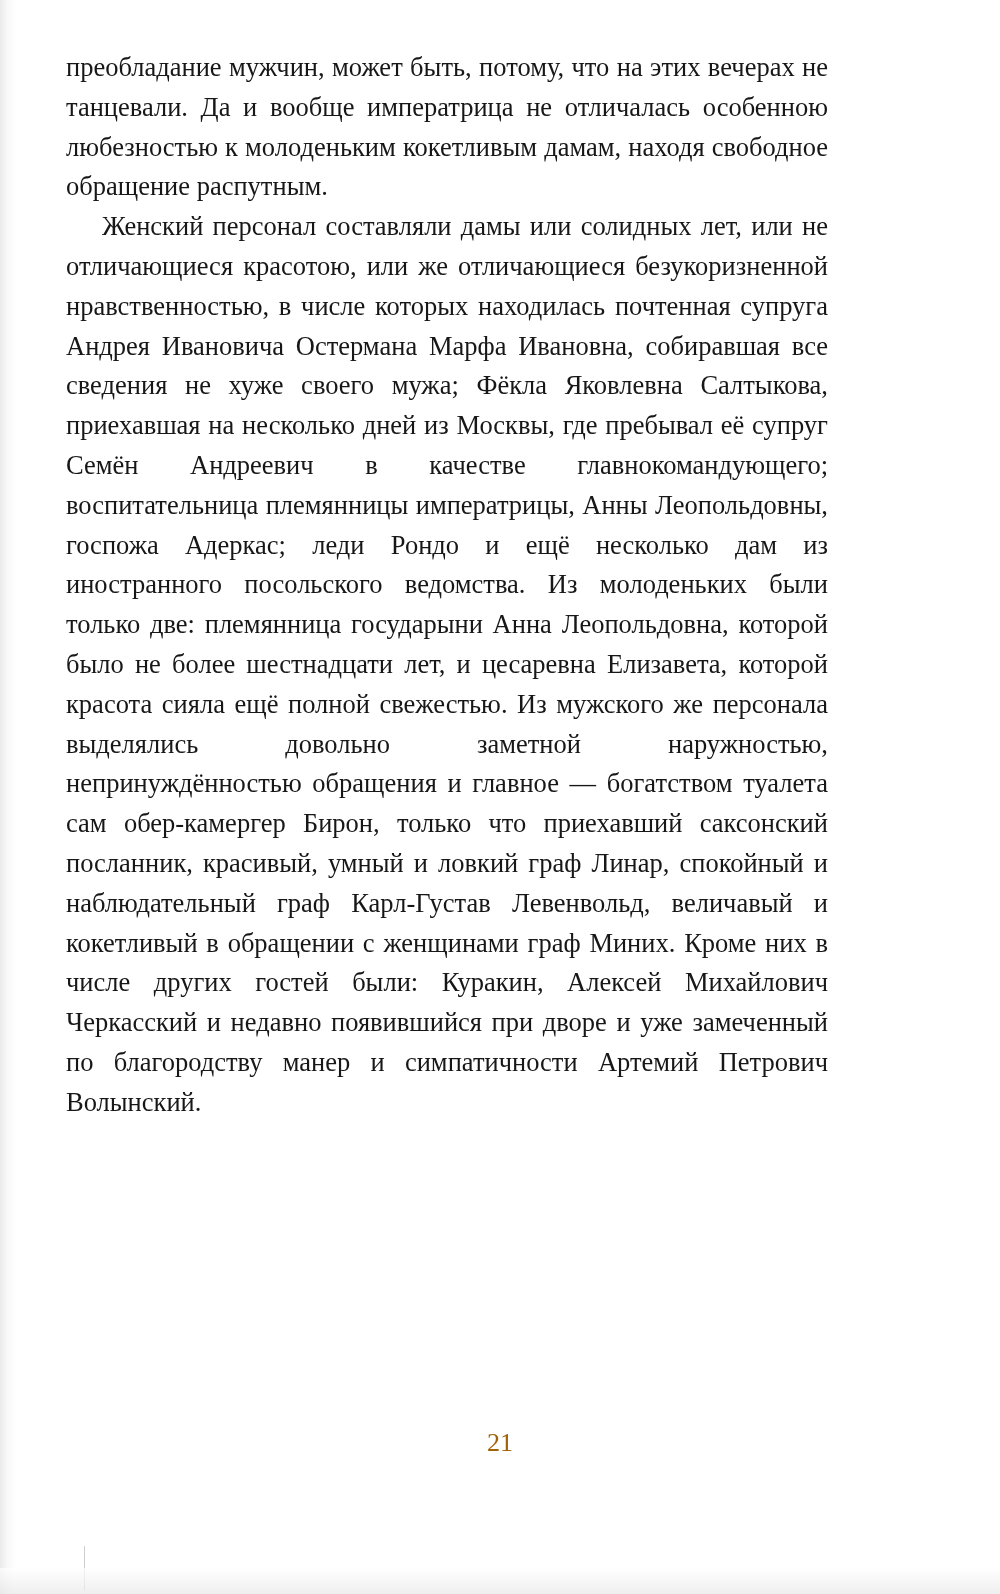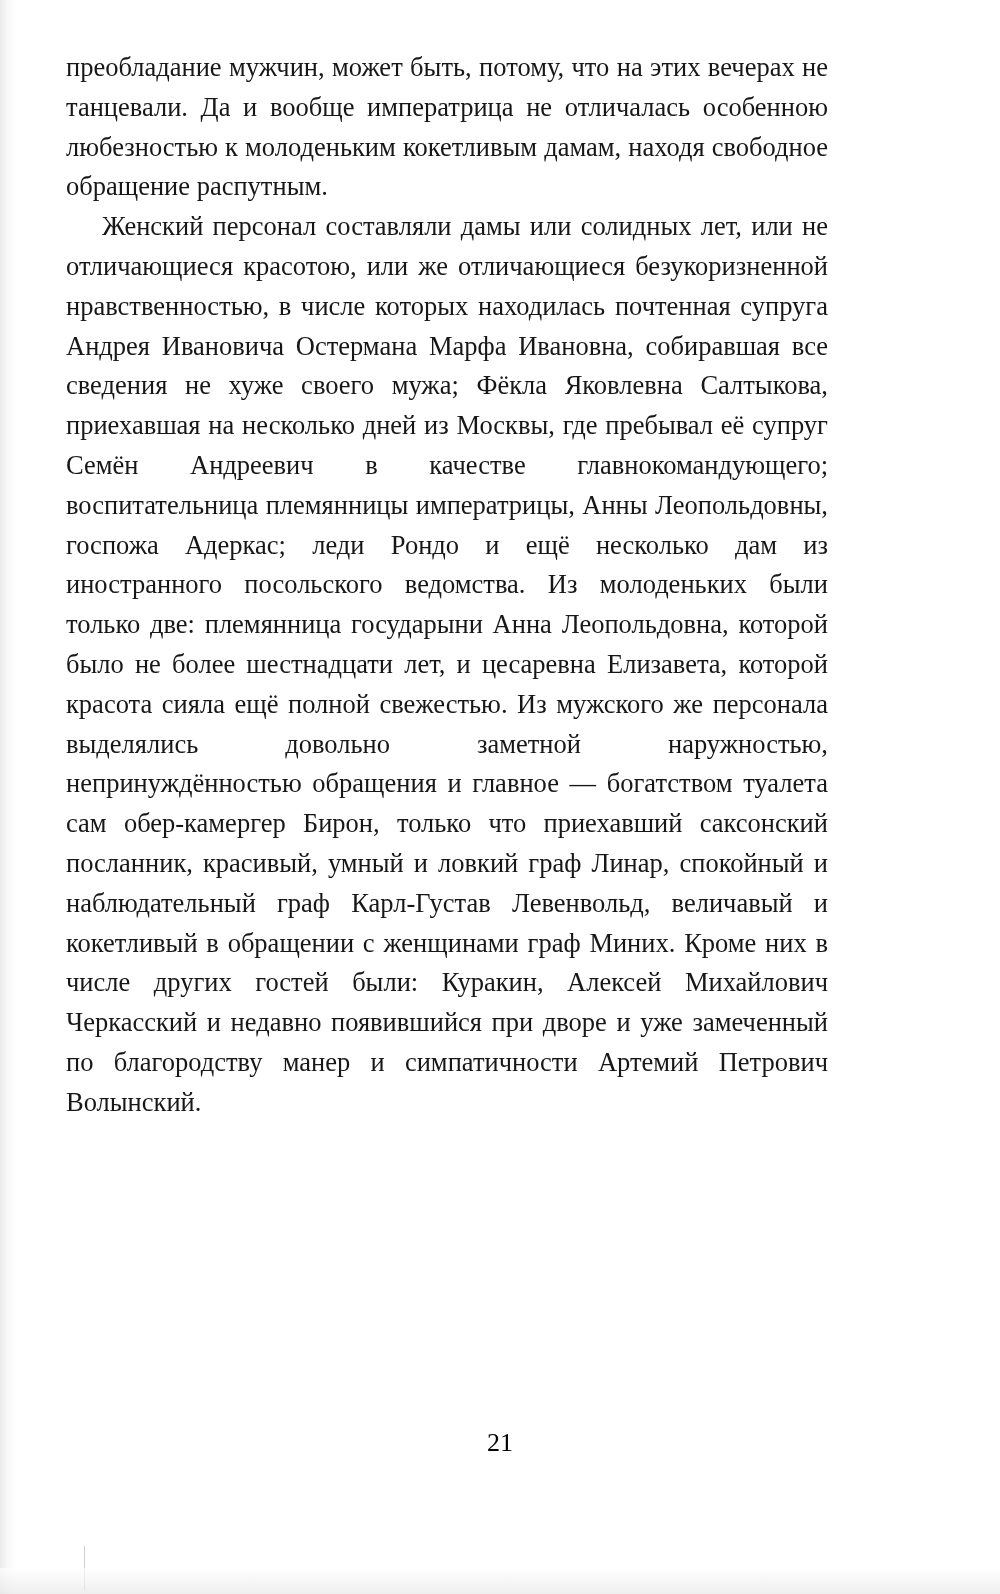--- a/index.html
+++ b/index.html
@@ -36,21 +36,21 @@
     text-indent: 36px;
   }
   .page-number {
     position: absolute;
     left: 0;
     right: 0;
     top: 1428px;
     text-align: center;
     font-family: "Liberation Serif", "DejaVu Serif", serif;
     font-size: 26px;
-    color: #000000;
+    color: #a16207;
   }
   .edge-shadow-left {
     position: absolute;
     left: 0;
     top: 0;
     width: 16px;
     height: 1594px;
     background: linear-gradient(to right, #d9d9d9 0%, #f2f2f2 45%, #ffffff 100%);
     opacity: 0.55;
   }

